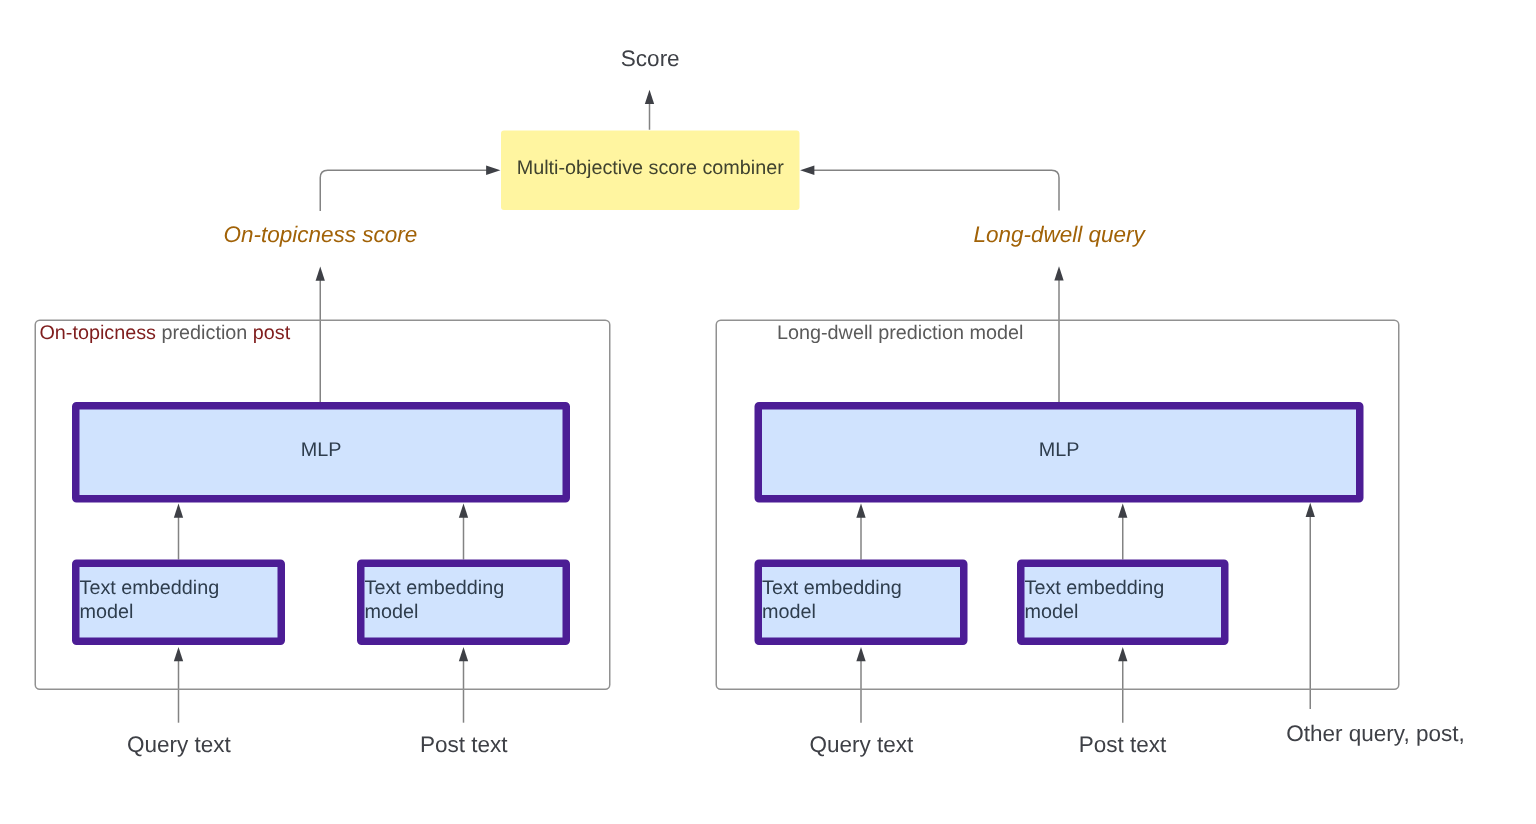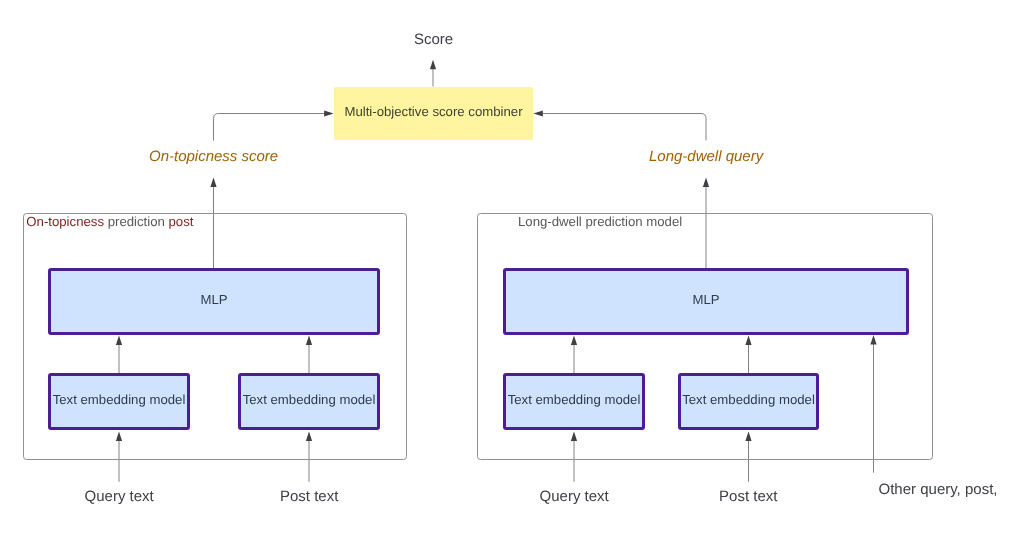--- a/index.html
+++ b/index.html
@@ -11,21 +11,21 @@
   #stage{position:relative;width:1024px;height:549px;background:#ffffff;}
 
   .lbl{position:absolute;filter:opacity(1);font-size:15px;line-height:16px;color:#3e4046;white-space:nowrap;}
   .lbl.c{transform:translateX(-50%);text-align:center;}
   .lbl.dk{color:#a16207;font-style:italic;}
 
   .box{position:absolute;filter:opacity(1);box-sizing:border-box;display:flex;align-items:center;
        justify-content:center;font-size:13.2px;line-height:16px;}
   .box>span{position:relative;top:-1.7px;filter:opacity(1);}
   .yellow>span{top:-1.0px;}
-  .blue{background:#d0e3fe;border:3px solid #4c1d95;border-radius:3px;color:#2e3d4d;}
+  .blue{background:#d0e3fe;border:5px solid #4c1d95;border-radius:3px;color:#2e3d4d;}
   .yellow{background:#fff5a0;border-radius:2px;color:#40432f;}
 
   .panel{position:absolute;box-sizing:border-box;border:1px solid #919191;border-radius:3.5px;}
   .ptitle{position:absolute;filter:opacity(1);font-size:13.2px;line-height:16px;color:#5a5a5a;white-space:nowrap;}
   .ptitle .dark{color:#7f1d1d;}
 
   svg#arrows{position:absolute;left:0;top:0;width:1024px;height:549px;}
   svg#arrows .ln{stroke:#838383;stroke-width:1;fill:none;}
   svg#arrows .head{fill:#3e4046;stroke:none;}
 
@@ -45,21 +45,21 @@
 
   #emb1{left:48px;top:373px;width:142px;height:56.5px;}
   #emb2{left:238px;top:373px;width:142px;height:56.5px;}
   #emb3{left:503px;top:373px;width:142px;height:56.5px;}
   #emb4{left:678px;top:373px;width:141px;height:56.5px;}
 
   #in1{left:119.2px;top:488.8px;}
   #in2{left:309.2px;top:488.8px;}
   #in3{left:574.2px;top:488.8px;}
   #in4{left:748.3px;top:488.8px;}
-  #in5{left:938px;top:482.3px;text-align:right;}
+  #in5{left:917px;top:482.3px;text-align:right;}
 </style>
 </head>
 <body>
 
 <div id="stage">
 
   <svg id="arrows" viewBox="0 0 1024 549" width="1024" height="549">
 
     <g>
       <path class="ln" d="M 433.0 86.5 L 433.0 68.7"></path>

